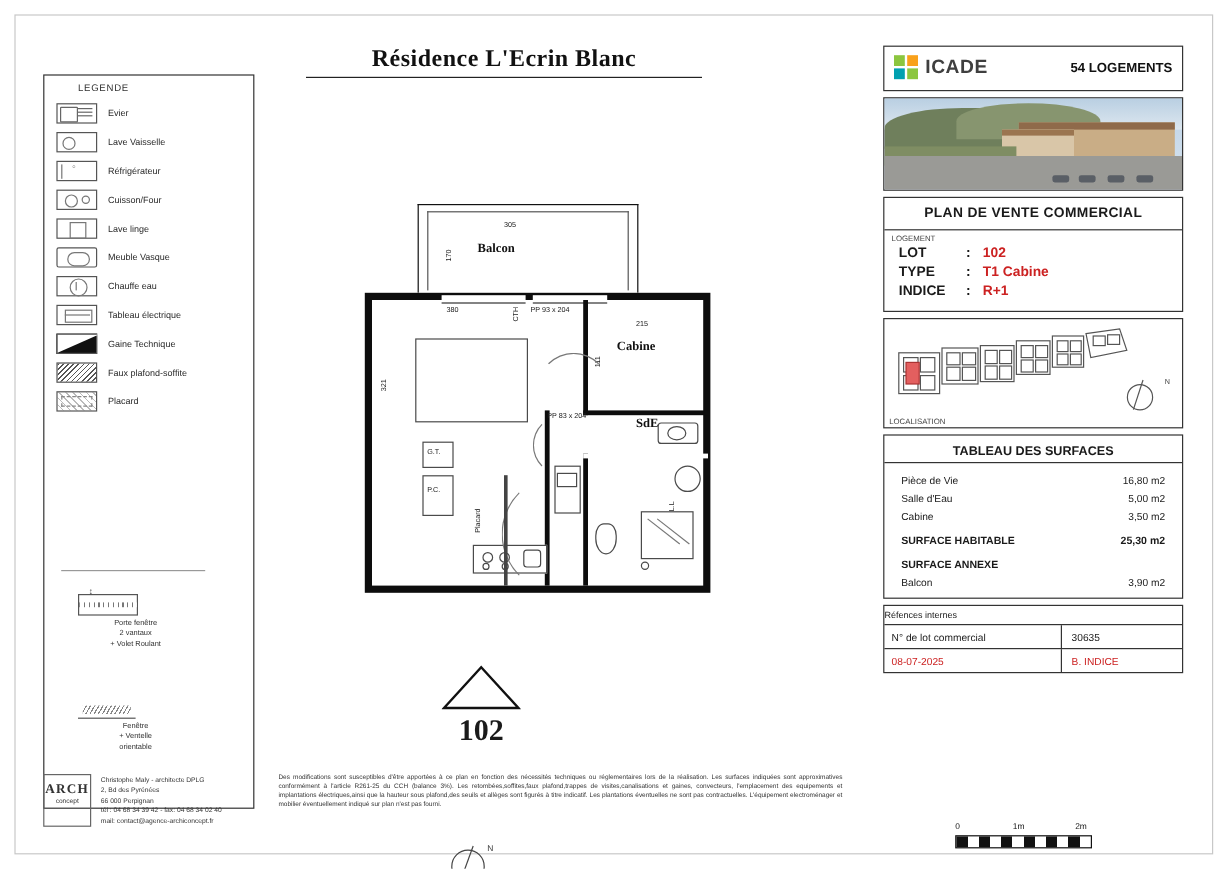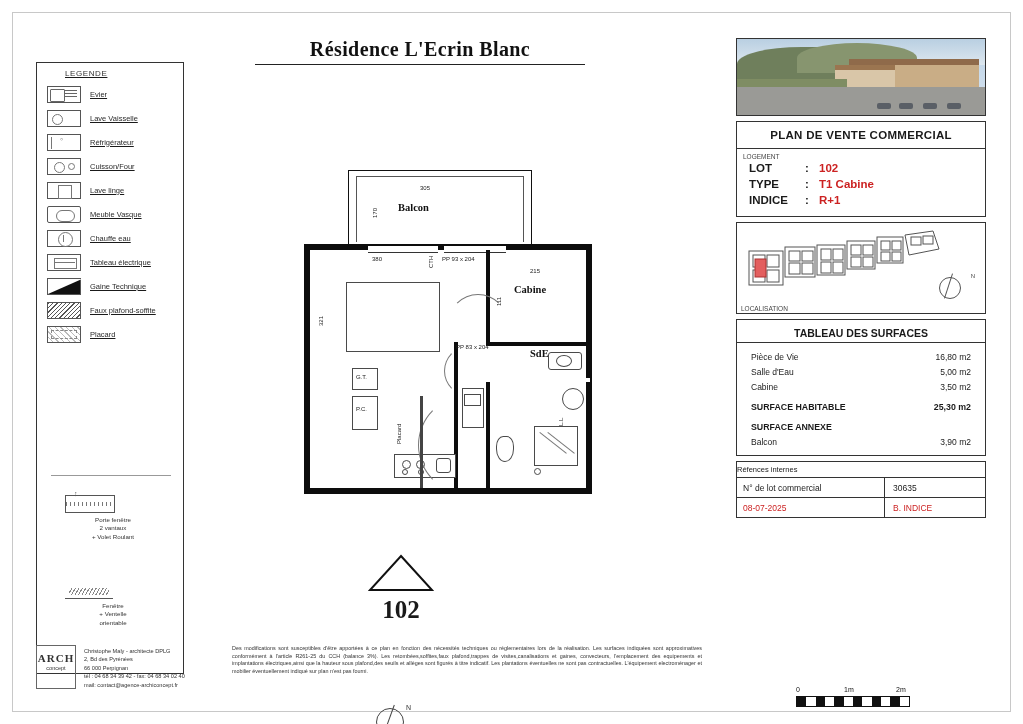--- a/index.html
+++ b/index.html
@@ -6,21 +6,21 @@
   body{width:1023px;height:724px;font-family:"Liberation Sans",sans-serif;color:#1a1a1a;overflow:hidden;}
   #sheet{position:relative;width:1023px;height:724px;background:#ffffff;}
 
   
   #title-block{position:absolute;left:200px;top:38px;width:440px;text-align:center;}
   #title-main{font-family:"Liberation Serif",serif;font-weight:bold;font-size:20px;letter-spacing:.4px;color:#111;}
   #title-sub{font-family:"Liberation Serif",serif;font-size:11px;margin-top:2px;color:#111;}
   #title-rule{width:330px;height:1px;background:#222;margin:3px auto 0 auto;}
 
   
-  #legend{position:absolute;left:36px;top:62px;width:148px;height:612px;border:1px solid #333;box-sizing:border-box;background:#fff;text-decoration:underline;}
+  #legend{position:absolute;left:36px;top:62px;width:176px;height:612px;border:1px solid #333;box-sizing:border-box;background:#fff;}
   #legend-title{font-size:8px;letter-spacing:.6px;color:#333;padding:6px 0 4px 28px;}
   .leg-row{display:flex;align-items:center;height:24px;padding-left:10px;}
   .leg-ico{width:34px;height:17px;border:1px solid #555;margin-right:9px;flex:0 0 auto;position:relative;background:#fff;box-sizing:border-box;}
   .leg-lbl{font-size:7.5px;color:#2a2a2a;}
   .ico-evier::before{content:"";position:absolute;left:2px;top:2px;width:13px;height:11px;border:1px solid #666;border-radius:1px;}
   .ico-evier::after{content:"";position:absolute;right:3px;top:6px;width:12px;height:1px;background:#666;box-shadow:0 3px 0 #666,0 -3px 0 #666;}
   .ico-lv{border:1px solid #555;}
   .ico-lv::before{content:"";position:absolute;left:4px;top:3px;width:9px;height:9px;border:1px solid #777;border-radius:50%;}
   .ico-frigo::before{content:"";position:absolute;left:3px;top:2px;width:1px;height:12px;background:#777;}
   .ico-frigo::after{content:"◦";position:absolute;left:12px;top:-1px;font-size:9px;color:#777;}
@@ -326,20 +326,32 @@
     <div id="scale">
       <span class="scale-lbl" style="left:0;">0</span>
       <span class="scale-lbl" style="left:48px;">1m</span>
       <span class="scale-lbl" style="left:100px;">2m</span>
       <div id="scale-bar"></div>
     </div>
   </div>
 
   <div id="right">
 
+    <div class="rbox" id="hdr">
+      <div id="icade-logo">
+        <span class="logo-sq">
+            <i></i>
+            <i></i>
+            <i></i>
+            <i></i>
+          </span>
+        <span id="icade-text">ICADE</span>
+      </div>
+      <div id="nb-log">54 LOGEMENTS</div>
+    </div>
 
     <div class="rbox" id="photo">
       <span class="ph-sky"></span>
       <span class="ph-hill"></span>
       <span class="ph-hill2"></span>
       <span class="ph-build"></span>
       <span class="ph-build2"></span>
       <span class="ph-grass"></span>
       <span class="ph-road"></span>
       <span class="ph-car" style="left:140px;"></span>

